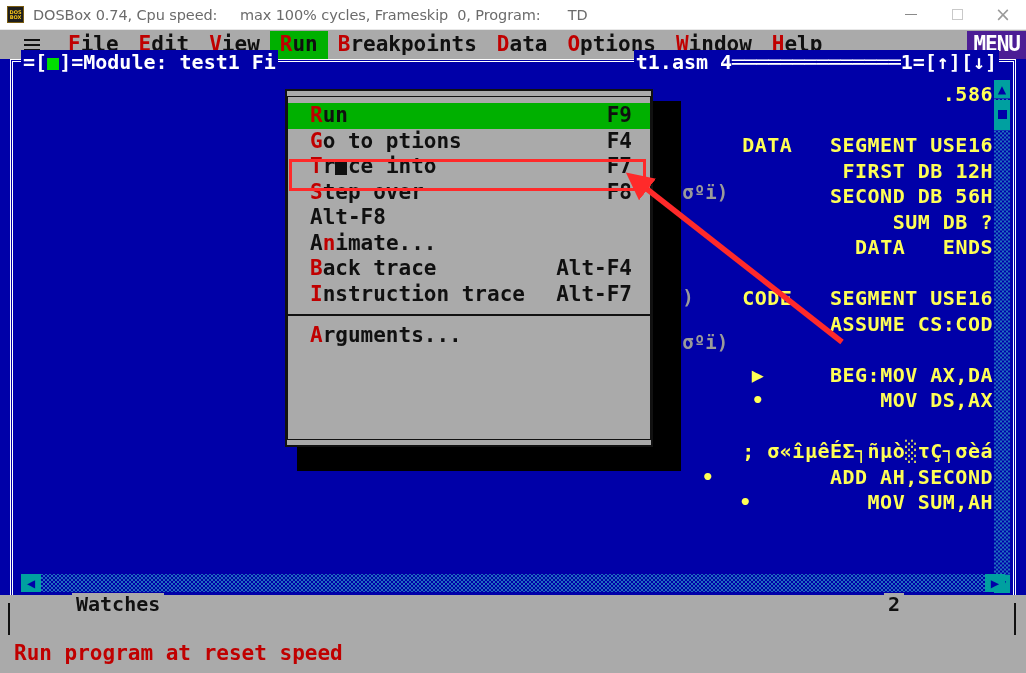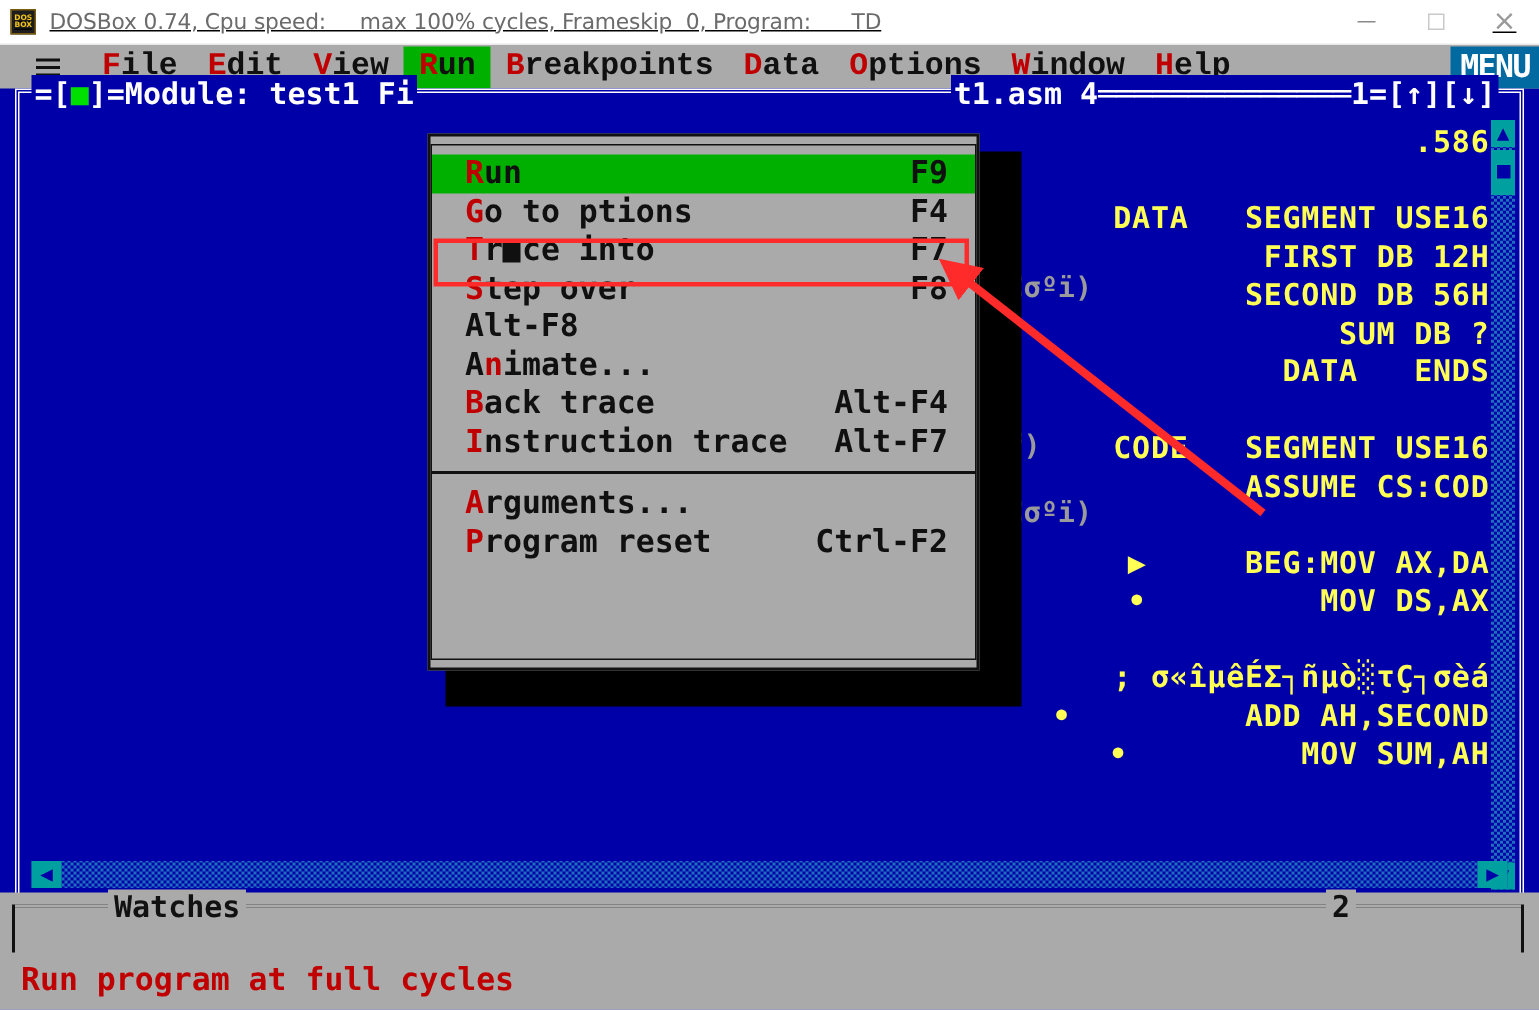--- a/index.html
+++ b/index.html
@@ -9,21 +9,21 @@
     font-family: "DejaVu Sans Mono", monospace;
     overflow: hidden;
   }
   #app { position: relative; width: 1026px; height: 673px; }
 
   
   .winbar {
     position: absolute; left: 0; top: 0; width: 1026px; height: 30px;
     background: #ffffff;
     border-bottom: 1px solid #e8e8e8;
-    display: flex; align-items: center; text-decoration: underline;
+    display: flex; align-items: center;
   }
   .win-icon {
     width: 17px; height: 17px; margin-left: 7px; margin-right: 9px;
     background: #1d1d1d;
     border: 1px solid #7a5c10;
     position: relative; flex: none;
     display:flex; flex-direction:column; justify-content:center; align-items:center;
   }
   .win-icon span {
     display:block; color:#f5c518; font-size:5px; line-height:5px;
@@ -62,21 +62,21 @@
   .mb-hamburger i { display:block; height:2px; background:#101010; }
   .mb-item {
     font-size: 21px; font-weight: bold; color: #101010;
     padding: 2px 10px 3px 10px; white-space: pre; letter-spacing: 0px;
     line-height: 23px;
   }
   .mb-item .hk { color: #c00000; }
   .mb-item.active { background: #00b000; }
   .mb-item.active .hk { color: #c00000; }
   .mb-right {
-    margin-left: auto; background: #0369a1; color: #ffffff;
+    margin-left: auto; background: #4c1d95; color: #ffffff;
     font-size: 21px; font-weight: bold; padding: 2px 6px 3px 6px;
     margin-right: 0px; letter-spacing: -1px; line-height: 23px;
   }
 
   
   .srcwin {
     position: absolute; left: 4px; top: 29px; width: 1018px; height: 540px;
   }
   .src-frame {
     position: absolute; left: 6px; top: 0px; right: 6px; bottom: 0px;
@@ -239,21 +239,21 @@
   </div>
 
   <div class="dos">
 
     <div class="menubar">
       <div class="mb-hamburger">
           <i></i>
           <i></i>
           <i></i>
         </div>
-      <div id="menubar-items" style="display:flex;align-items:center;font-family:Liberation Mono, monospace;">
+      <div id="menubar-items" style="display:flex;align-items:center;">
           <div class="mb-item"><span class="hk">F</span><span>ile</span></div>
           <div class="mb-item"><span class="hk">E</span><span>dit</span></div>
           <div class="mb-item"><span class="hk">V</span><span>iew</span></div>
           <div class="mb-item active"><span class="hk">R</span><span>un</span></div>
           <div class="mb-item"><span class="hk">B</span><span>reakpoints</span></div>
           <div class="mb-item"><span class="hk">D</span><span>ata</span></div>
           <div class="mb-item"><span class="hk">O</span><span>ptions</span></div>
           <div class="mb-item"><span class="hk">W</span><span>indow</span></div>
           <div class="mb-item"><span class="hk">H</span><span>elp</span></div>
         </div>
@@ -284,21 +284,21 @@
 
     <div class="lowerpanel"></div>
 
     <div class="watches">
       <div class="watches-bg-top"></div>
       <div class="watches-label">Watches</div>
       <div class="watches-num">2</div>
     </div>
 
     <div class="statusline">
-      <div class="status-text">Run program at full cycles</div>
+      <div class="status-text">Run program at reset speed</div>
     </div>
 
     <div id="shadow-col">
         <div class="shadowtext" style="left: 648px; top: 85px;">┐ñ</div>
         <div class="shadowtext" style="left: 648px; top: 150px;">σ┘Çσºï)</div>
         <div class="shadowtext" style="left: 648px; top: 255px;">µ¥f)</div>
         <div class="shadowtext" style="left: 648px; top: 300px;">σ┘Çσºï)</div>
         <div class="shadowtext" style="left: 648px; top: 325px;">┐ñ</div>
       </div>
 
@@ -309,21 +309,20 @@
           <div class="dd-item sel"><span class="lbl"><span class="hk">R</span><span>un</span></span><span class="key">F9</span></div>
           <div class="dd-item"><span class="lbl"><span class="hk">G</span><span>o to ptions</span></span><span class="key">F4</span></div>
           <div class="dd-item"><span class="lbl"><span class="hk">T</span><span>r</span><span class="caret-blk"></span><span>ace into</span></span><span class="key">F7</span></div>
           <div class="dd-item"><span class="lbl"><span class="hk">S</span><span>tep over</span></span><span class="key">F8</span></div>
           <div class="dd-item"><span class="key">Alt-F8</span></div>
           <div class="dd-item"><span class="lbl"><span>A</span><span class="hk">n</span><span>imate...</span></span><span class="key"></span></div>
           <div class="dd-item"><span class="lbl"><span class="hk">B</span><span>ack trace</span></span><span class="key">Alt-F4</span></div>
           <div class="dd-item"><span class="lbl"><span class="hk">I</span><span>nstruction trace</span></span><span class="key">Alt-F7</span></div>
           <div class="dd-sep"></div>
           <div class="dd-item"><span class="lbl"><span class="hk">A</span><span>rguments...</span></span><span class="key"></span></div>
-          <div class="dd-item"><span class="lbl"><span class="hk">P</span><span>rogram reset</span></span><span class="key">Ctrl-F2</span></div>
         </div>
     </div>
 
     <div class="hl-box"></div>
     <svg class="arrow-svg" width="230" height="180">
       <defs>
         <marker id="ah" markerWidth="5" markerHeight="5" refX="2.2" refY="2.5" orient="auto">
           <path d="M0,0 L5,2.5 L0,5 z" fill="#ff2a2a"></path>
         </marker>
       </defs>

